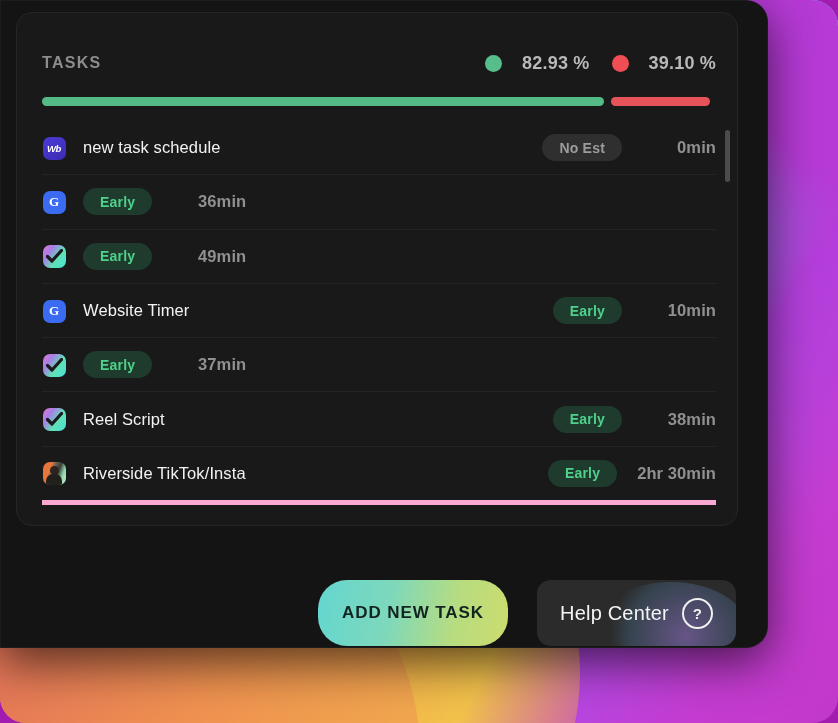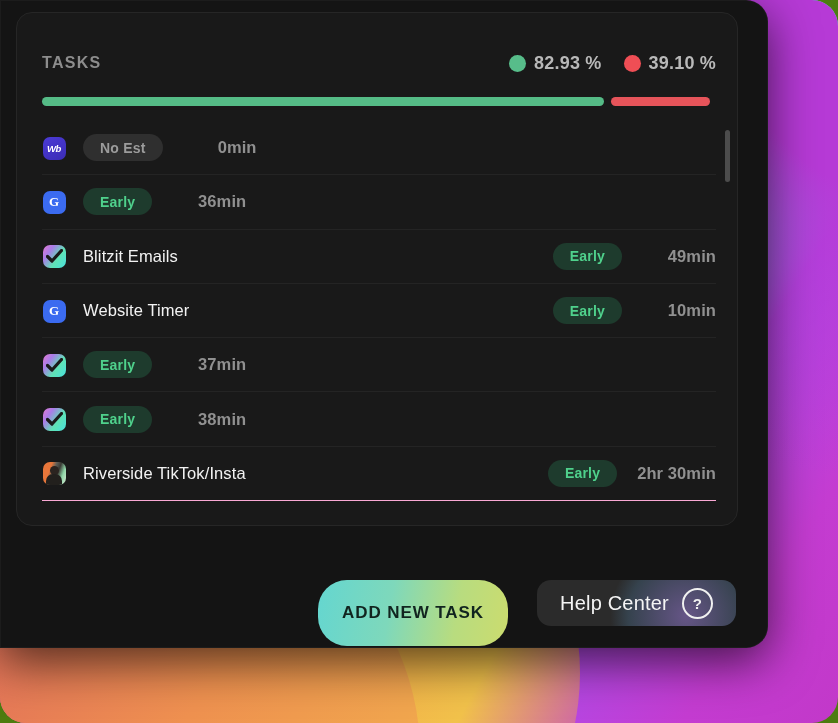--- a/index.html
+++ b/index.html
@@ -1,21 +1,21 @@
 <!DOCTYPE html>
 <html><head>
 <meta charset="utf-8">
 <style>
   html,body{margin:0;padding:0;}
   body{
     width:838px;height:723px;overflow:hidden;
     font-family:"Liberation Sans","DejaVu Sans",sans-serif;
     background:#000;
   }
-  #root{position:relative;width:838px;height:723px;overflow:hidden;background:#4d7c0f;}
+  #root{position:relative;width:838px;height:723px;overflow:hidden;background:#a21caf;}
 
   
   .monitor{
     position:absolute;left:0;top:0;width:838px;height:723px;
     border-radius:26px;overflow:hidden;
   }
   .wall{
     position:absolute;inset:0;
     background:
       radial-gradient(1100px 720px at 118% 8%, #b63ad6 0%, #b63ad6 22%, rgba(182,58,214,0) 60%),
@@ -65,21 +65,21 @@
     overflow:hidden;
   }
   .card-head{
     position:absolute;left:0;top:0;right:0;height:76px;
   }
   .tasks-label{
     position:absolute;left:25px;top:41px;
     font-size:16px;font-weight:700;letter-spacing:1.3px;color:#8d8d8d;
   }
   .stats{position:absolute;right:21px;top:40px;display:flex;align-items:center;gap:22px;}
-  .stat{display:flex;align-items:center;gap:8px;}
+  .stat{display:flex;align-items:center;gap:20px;}
   .dot{width:17px;height:17px;border-radius:50%;display:block;}
   .dot.green{background:#57bd8a;}
   .dot.red{background:#ef4e55;}
   .stat-val{font-size:18px;font-weight:700;color:#b9b9b9;letter-spacing:.2px;}
 
   .bar-track{
     position:absolute;left:25px;top:84px;width:668px;height:9px;
     display:flex;align-items:center;gap:7px;
   }
   .bar-green{height:9px;border-radius:6px;background:#55bb86;}
@@ -87,21 +87,21 @@
 
   
   .list{
     position:absolute;left:0;top:108px;right:0;bottom:0;
     padding:0 21px 0 25px;
   }
   .row{
     position:relative;display:flex;align-items:center;height:53.3px;
     border-bottom:1px solid #242424;
   }
-  .row:last-child{border-bottom:1px solid #f9a8d4;}
+  .row:last-child{border-bottom:5px solid #f9a8d4;}
   .icon-wrap{width:24px;height:24px;flex:0 0 24px;margin-right:17px;display:flex;align-items:flex-end;justify-content:center;}
 
   .ic{width:23px;height:23px;border-radius:7px;display:flex;align-items:center;justify-content:center;
       font-size:10px;font-weight:800;color:#fff;overflow:hidden;position:relative;}
   .ic-wb{background:linear-gradient(150deg,#4b3bd6,#3b2cb5);font-size:9.5px;letter-spacing:-.3px;font-style:italic;}
   .ic-g{background:#3b6bf0;font-size:13px;font-weight:700;font-family:"Liberation Serif",serif;}
   .ic-blitz{background:linear-gradient(125deg,#e47ad1 0%,#a97ce8 28%,#5fe3b5 62%,#49e0df 100%);}
   .ic-blitz svg{position:absolute;left:3px;top:4px;}
   .ic-photo{background:linear-gradient(110deg,#e8763a 0%,#e8763a 30%,#5f5f58 45%,#3b3b36 60%,#8fd6a8 78%,#d9e8d2 100%);border-radius:7px;}
   .ic-photo .head{position:absolute;left:7px;top:4px;width:9px;height:9px;border-radius:50%;background:#2b2420;}
@@ -130,21 +130,21 @@
   .footer{position:absolute;left:16px;right:16px;top:580px;height:60px;}
   .btn-add{
     position:absolute;left:302px;top:0;width:190px;height:66px;border:0;
     border-radius:29px;cursor:pointer;
     background:linear-gradient(100deg,#64d6d0 0%,#7ed8bb 38%,#b8dc7f 72%,#ccdc6e 100%);
     color:#11241f;font-size:17px;font-weight:800;letter-spacing:.9px;
     font-family:"Liberation Sans",sans-serif;
     display:flex;align-items:center;justify-content:center;
   }
   .btn-help{
-    position:absolute;left:521px;top:0;width:199px;height:46px;
+    position:absolute;left:521px;top:0;width:199px;height:66px;
     border-radius:14px;cursor:pointer;overflow:hidden;
     background:#2b2b2b;
     display:flex;align-items:center;justify-content:center;gap:13px;
   }
   .btn-help .sheen{
     position:absolute;right:-10px;bottom:-26px;width:150px;height:90px;border-radius:50%;
     background:radial-gradient(circle at 60% 60%, rgba(150,120,210,.55), rgba(90,150,200,.22) 55%, rgba(0,0,0,0) 72%);
     pointer-events:none;
   }
   .btn-help .label{position:relative;font-size:20px;color:#f4f4f4;letter-spacing:.2px;}
@@ -187,39 +187,39 @@
       <div class="bar-track">
         <div class="bar-green" id="barGreen" style="width: 561.877px;"></div>
         <div class="bar-red" id="barRed" style="width: 99.1229px;"></div>
       </div>
 
       <div class="list" id="taskList">
           <div class="row">
             <span class="icon-wrap">
               <span class="ic ic-wb">Wb</span>
             </span>
+            <span class="row-title">new task schedule</span>
             <span class="badge noest">No Est</span>
             <span class="row-time">0min</span>
           </div>
           <div class="row">
             <span class="icon-wrap">
               <span class="ic ic-g">G</span>
             </span>
             <span class="badge early">Early</span>
             <span class="row-time">36min</span>
           </div>
           <div class="row">
             <span class="icon-wrap">
               <span class="ic ic-blitz">
                 <svg width="17" height="15" viewBox="0 0 17 15">
                   <path d="M1.5 7.5 L6 12 L15.5 1.5" stroke="#1b1b1b" stroke-width="3.2" fill="none" stroke-linecap="round" stroke-linejoin="round"></path>
                 </svg>
               </span>
             </span>
-            <span class="row-title">Blitzit Emails</span>
             <span class="badge early">Early</span>
             <span class="row-time">49min</span>
           </div>
           <div class="row">
             <span class="icon-wrap">
               <span class="ic ic-g">G</span>
             </span>
             <span class="row-title">Website Timer</span>
             <span class="badge early">Early</span>
             <span class="row-time">10min</span>
@@ -236,20 +236,21 @@
             <span class="row-time">37min</span>
           </div>
           <div class="row">
             <span class="icon-wrap">
               <span class="ic ic-blitz">
                 <svg width="17" height="15" viewBox="0 0 17 15">
                   <path d="M1.5 7.5 L6 12 L15.5 1.5" stroke="#1b1b1b" stroke-width="3.2" fill="none" stroke-linecap="round" stroke-linejoin="round"></path>
                 </svg>
               </span>
             </span>
+            <span class="row-title">Reel Script</span>
             <span class="badge early">Early</span>
             <span class="row-time">38min</span>
           </div>
           <div class="row">
             <span class="icon-wrap">
               <span class="ic ic-photo">
                 <span class="head"></span>
                 <span class="body"></span>
               </span>
             </span>

